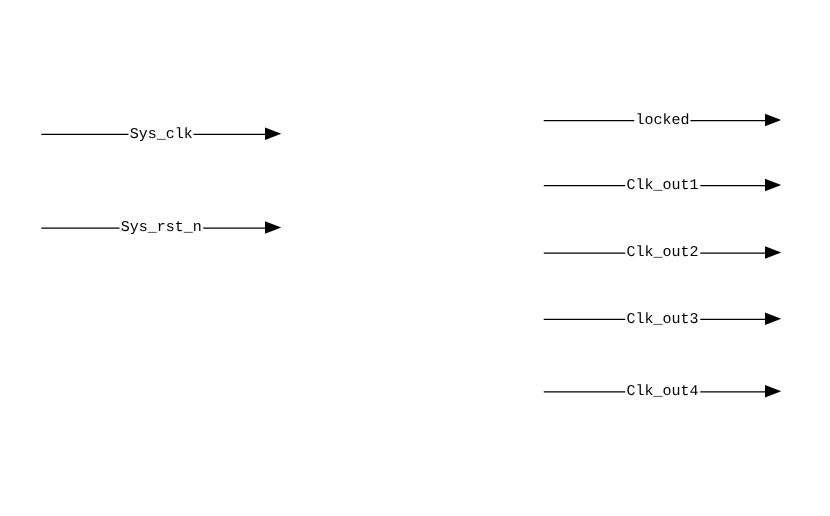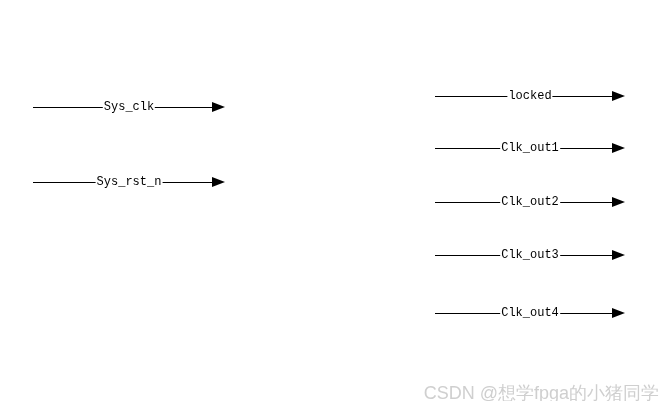--- a/index.html
+++ b/index.html
@@ -136,15 +136,14 @@
     <span class="wire"></span>
     <span class="arrowhead"></span>
     <span class="sig-label">Clk_out3</span>
   </div>
   <div class="signal output sig-out-4">
     <span class="wire"></span>
     <span class="arrowhead"></span>
     <span class="sig-label">Clk_out4</span>
   </div>
 
-  <div class="watermark">CSDN @想学fpga的小猪同学</div>
 
 </div>
 
 </body></html>

